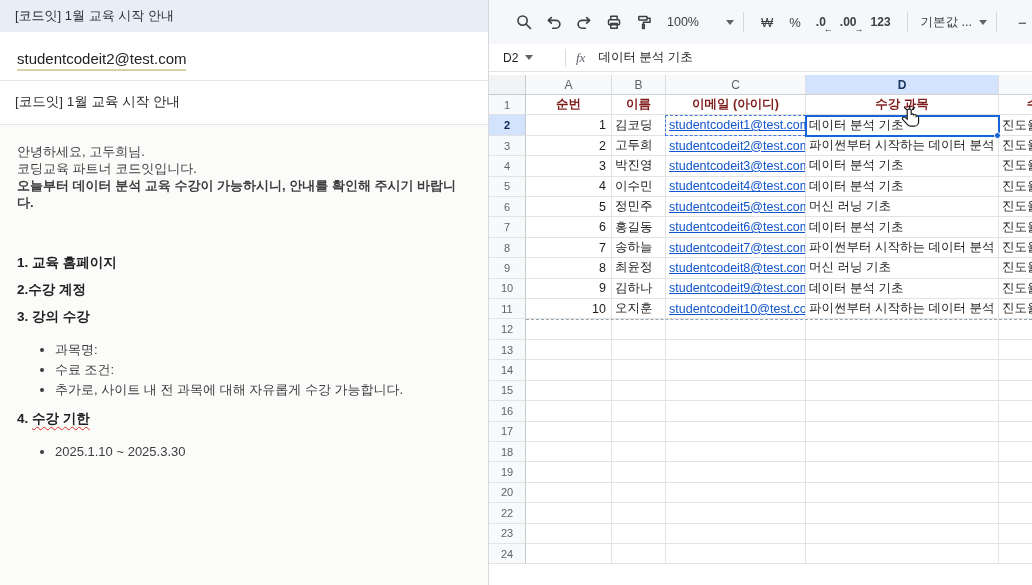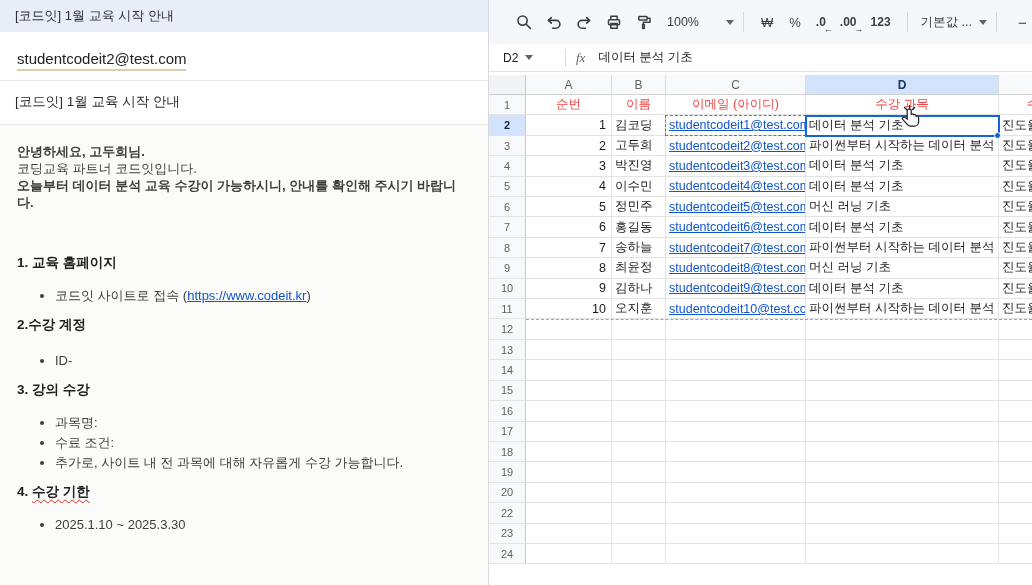--- a/index.html
+++ b/index.html
@@ -12,21 +12,21 @@
                border-right:1px solid #d7d9dc;position:relative;overflow:hidden;}
   .thread-bar{height:32px;background:#e7eef7;display:flex;align-items:center;
               padding-left:15px;font-size:13px;color:#2b2f36;}
   .recipient-row{background:#fff;padding:18px 0 9px 17px;}
   .recipient{display:inline-block;font-size:15px;color:#222;padding-bottom:2px;
              border-bottom:2px solid #d8d0a8;}
   .hdiv{height:1px;background:#e7e7e6;}
   .subject-row{background:#fff;padding:12px 0 13px 15px;font-size:13.5px;color:#2c2c2c;}
   .email-body{padding:18px 18px 0 17px;font-size:13px;color:#3d3d3d;background:#fbfbfa;}
   .email-body p{margin:0;line-height:17px;}
-  .p1{margin-top:9px;font-weight:bold;} .p2{margin-top:9px;} .p3{margin-top:15px;font-weight:bold;}
+  .p1{margin-top:9px;} .p2{margin-top:9px;} .p3{margin-top:15px;font-weight:bold;}
   .sec-h{margin-top:10px;font-weight:bold;font-size:13.5px;color:#212121;line-height:17px;}
   .sec-h.first{margin-top:43px;}
   .email-body ul{margin:15px 0 0 0;padding-left:38px;}
   .email-body li{line-height:20px;}
   .u2{margin-top:18px !important;}
   .body-link{color:#1155cc;text-decoration:underline;}
   .wavy{text-decoration:underline;text-decoration-style:wavy;text-decoration-color:#d93025;
         text-decoration-thickness:1px;text-underline-offset:3px;}
 
   
@@ -62,21 +62,21 @@
            font-size:12px;color:#5f6368;display:flex;align-items:center;justify-content:center;}
   .col-hdr.sel{background:#d3e3fd;color:#17345c;font-weight:bold;}
   .g-row{display:flex;height:20.42px;}
   .row-hdr{width:37px;flex:none;background:#f8f9fa;border-right:1px solid #c7cacc;
            border-bottom:1px solid #e2e3e3;font-size:11px;color:#5f6368;
            display:flex;align-items:center;justify-content:center;}
   .row-hdr.sel{background:#d3e3fd;color:#0b2852;font-weight:bold;}
   .cell{flex:none;background:#fff;border-right:1px solid #e2e3e3;border-bottom:1px solid #e2e3e3;
         font-size:12.5px;color:#1b1b1b;display:flex;align-items:center;padding:0 3px;
         white-space:nowrap;overflow:hidden;}
-  .cell.hdr{font-weight:normal;justify-content:center;color:#ef4444;}
+  .cell.hdr{font-weight:bold;justify-content:center;color:#7f1d1d;}
   .cell.num{justify-content:flex-end;padding-right:5px;}
   .cell.email{color:#1155cc;text-decoration:underline;}
 
   .sel-cell{position:absolute;left:316px;top:39.5px;width:195px;height:22px;
             border:2px solid #1665d8;pointer-events:none;}
   .fill-handle{position:absolute;left:505px;top:56.5px;width:7px;height:7px;background:#1665d8;
                border:1.5px solid #fff;border-radius:50%;}
   .ants-c2{position:absolute;left:176px;top:39.8px;width:141px;height:21.5px;
            border:1.6px dashed #4079e0;pointer-events:none;}
   .ants-bottom{position:absolute;left:37px;right:0;top:244.2px;height:0;
@@ -100,30 +100,22 @@
       <span>[코드잇] 1월 교육 시작 안내</span>
     </div>
     <div class="hdiv"></div>
 
     <div class="email-body">
       <p class="p1">안녕하세요, 고두희님.</p>
       <p class="p2">코딩교육 파트너 코드잇입니다.</p>
       <p class="p3">오늘부터 데이터 분석 교육 수강이 가능하시니, 안내를 확인해 주시기 바랍니다.</p>
 
       <div class="sec-h first">1. 교육 홈페이지</div>
-      <ul>
-        <li>
-          <span>코드잇 사이트로 접속 (</span><span class="body-link">https://www.codeit.kr</span><span>)</span>
-        </li>
-      </ul>
 
       <div class="sec-h">2.수강 계정</div>
-      <ul class="u2">
-        <li>ID-</li>
-      </ul>
 
       <div class="sec-h">3. 강의 수강</div>
       <ul>
         <li>과목명:</li>
         <li>수료 조건:</li>
         <li>추가로, 사이트 내 전 과목에 대해 자유롭게 수강 가능합니다.</li>
       </ul>
 
       <div class="sec-h"><span>4. </span><span class="wavy">수강 기한</span></div>
       <ul>

